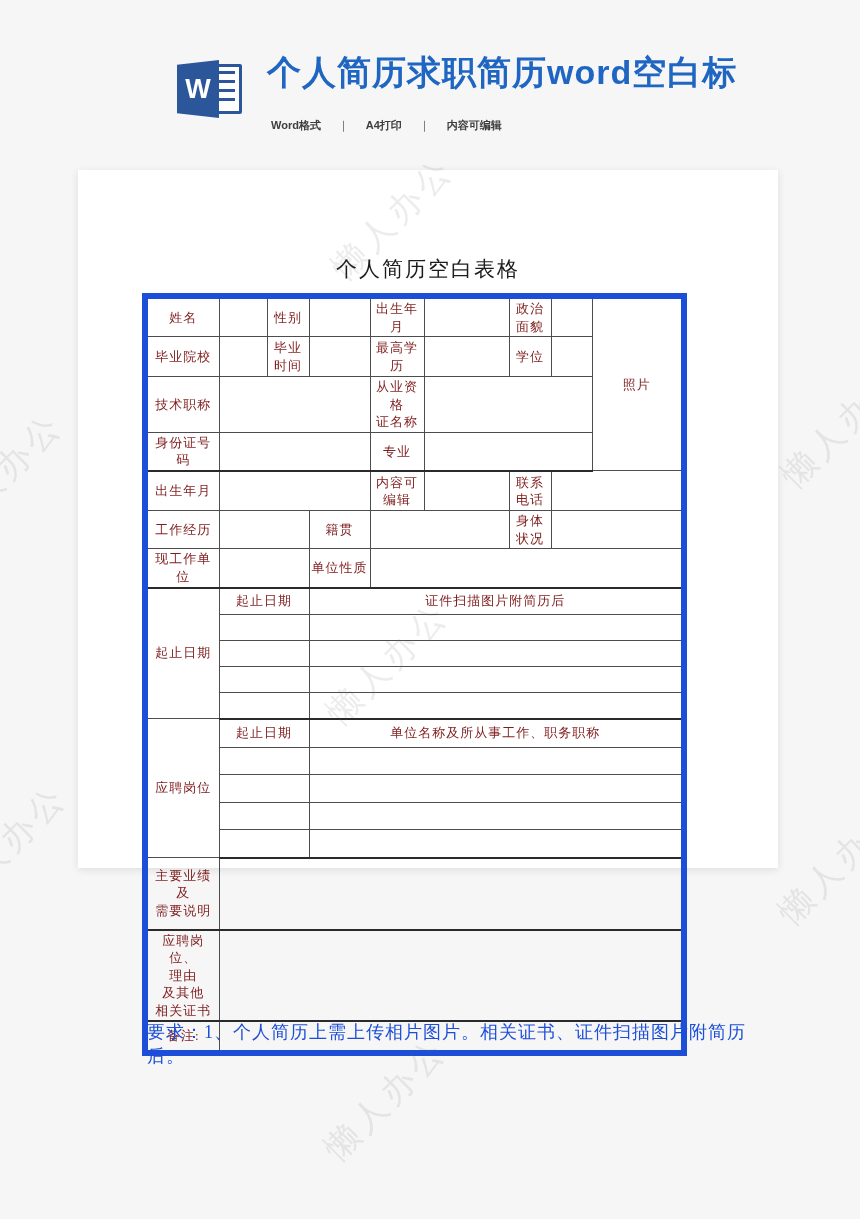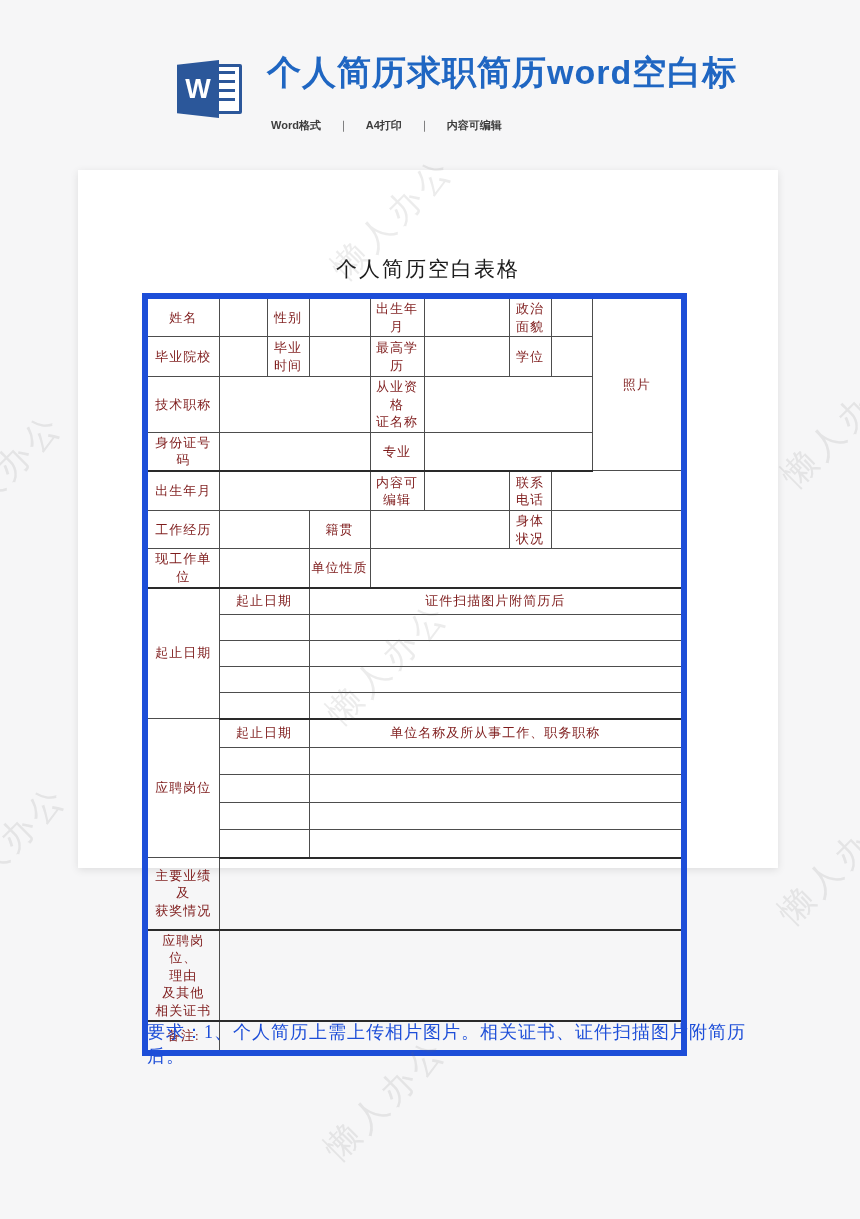--- a/index.html
+++ b/index.html
@@ -220,21 +220,21 @@
           <td colspan="2"></td>
           <td colspan="6"></td>
         </tr>
         <tr class="sec-end" style="height:28px">
           <td colspan="2"></td>
           <td colspan="6"></td>
         </tr>
 
         <tr class="sec-end" style="height:72px">
           <td>主要业绩及
-获奖情况</td>
+需要说明</td>
           <td colspan="8"></td>
         </tr>
         <tr class="sec-end" style="height:84px">
           <td>应聘岗位、
 理由
 及其他
 相关证书</td>
           <td colspan="8"></td>
         </tr>
         <tr style="height:32px">

